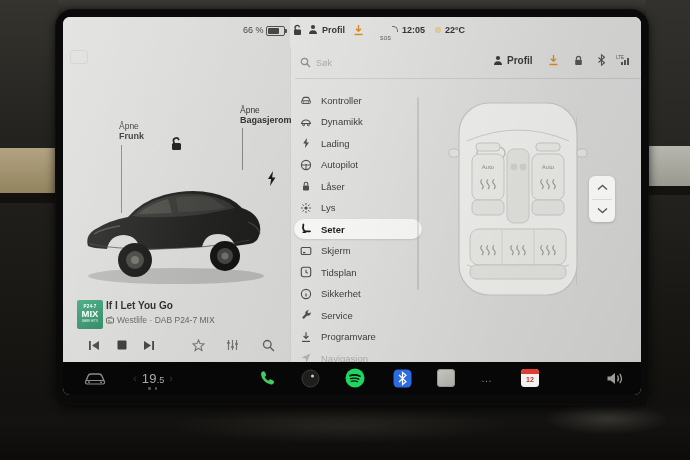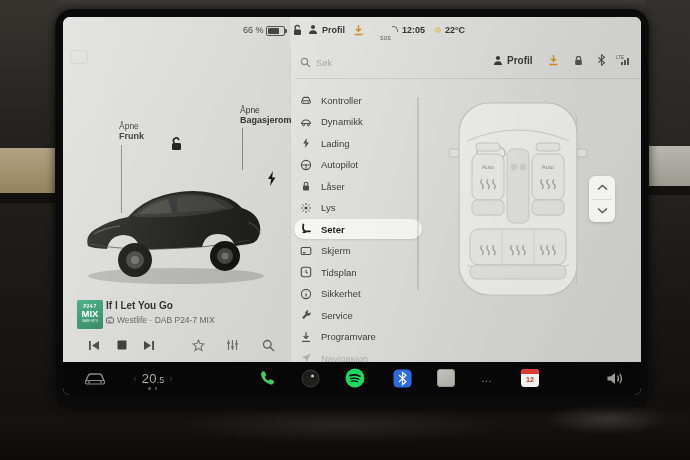--- a/index.html
+++ b/index.html
@@ -491,21 +491,21 @@
     <div class="dock-item" style="left:20px;width:24px;">
       <svg width="22" height="15" viewBox="0 0 22 15">
           <path d="M2 10 L4 5 q.8-2 3-2 h8 q2.2 0 3 2 l2 5" fill="none" stroke="#8c8c88" stroke-width="1.4"></path>
           <rect x="1.5" y="9.5" width="19" height="3.5" rx="1.5" fill="none" stroke="#8c8c88" stroke-width="1.2"></rect>
           <circle cx="5" cy="11.2" r=".9" fill="#8c8c88"></circle>
           <circle cx="17" cy="11.2" r=".9" fill="#8c8c88"></circle>
         </svg>
     </div>
     <div class="dock-item" style="left:60px;width:60px;">
       <span class="temp-arrow">‹</span>
-      <span style="margin:0 5px;"><span class="temp-main">20</span><span class="temp-frac">.5</span></span>
+      <span style="margin:0 5px;"><span class="temp-main">19</span><span class="temp-frac">.5</span></span>
       <span class="temp-arrow">›</span>
     </div>
     <div class="abs" style="left:85px;top:25px;display:flex;gap:4px;">
       <span class="fan-dot"></span>
         <span class="fan-dot"></span>
     </div>
     <div class="dock-item" style="left:193px;width:22px;">
       <svg width="16" height="16" viewBox="0 0 16 16">
           <path d="M3.5 1.5 q1.5-.8 2.3.6 l1.2 2.1 q.6 1.1-.4 1.9 l-.9.8 q1.1 2.6 3.6 3.8 l.9-1 q.8-.9 1.9-.3 l2.1 1.2 q1.4.8.6 2.3 q-1 1.8-3 1.5 q-3.6-.5-6.5-3.4 Q2.4 8.1 2 4.5 q-.2-2 1.5-3 Z" fill="#46c95e"></path>
         </svg>

